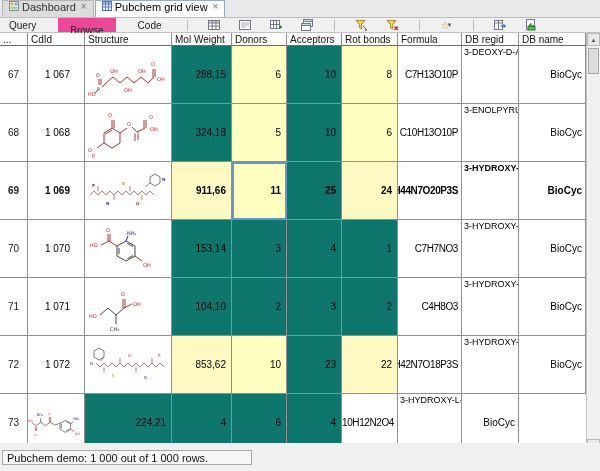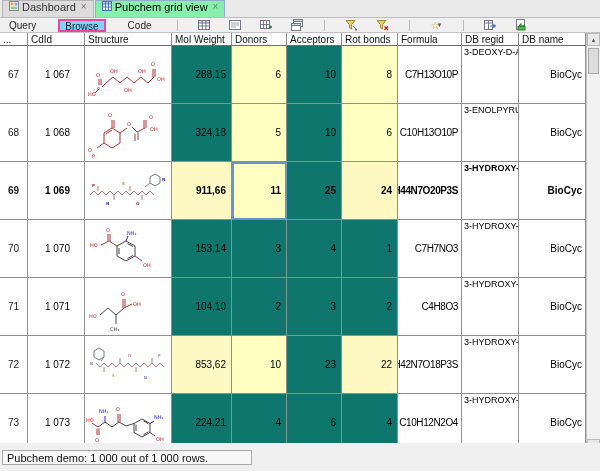--- a/index.html
+++ b/index.html
@@ -6,27 +6,27 @@
   html,body{width:600px;height:471px}
   body{
     position:relative;font-family:"Liberation Sans",sans-serif;background:#f4f4f4;
     overflow:hidden;box-shadow:inset 0 0 0 1px #9a9a9a;
   }
   
   .tabbar{position:absolute;top:0;left:0;right:0;height:18px;background:#e9e9e9;
     border-bottom:1px solid #bdbdbd;display:flex;align-items:flex-end;padding:1px 0 0 2px;gap:1px}
   .tab{display:flex;gap:3px;height:17px;padding:0 6px;font-size:11px;
     background:#dcdcdc;border:1px solid #b5b5b5;border-bottom:none;color:#333;cursor:default}
-  .tab.active{background:#86efac;border-color:#93adc9;color:#000}
+  .tab.active{background:#ffffff;border-color:#93adc9;color:#000}
   .tab .close{font-size:10px;color:#777;margin-left:2px}
   
   .toolbar{position:absolute;top:18px;left:0;right:0;height:15px;background:#f0f0f0;
     border-bottom:1px solid #c2c2c2;display:flex;align-items:center;padding:0 3px;gap:16px;font-size:10px}
   .vbtn{padding:0 5px;height:13px;line-height:12px;border:1px solid transparent;color:#222}
-  .vbtn.active{background:#7dd3fc;border:2px solid #ec4899}
+  .vbtn.active{background:#7dd3fc;border:7px solid #ec4899}
   .sep{width:1px;height:11px;background:#bbb;margin:0 3px}
   .icon{width:15px;height:13px;display:flex;align-items:center;justify-content:center}
   .staricon{color:#c89a10;font-size:10px;line-height:13px}
   .careticon{color:#555;font-size:7px;margin-left:-2px}
   
   .grid{position:absolute;top:33px;left:0;width:586px;height:419px;display:grid;
     grid-template-columns:28px 57px 87px 60px 55px 55px 56px 64px 57px 67px;
     grid-template-rows:13px repeat(7,58px);background:#fff}
   .hcell{border-right:1px solid #8f8f8f;border-bottom:1px solid #6e6e6e;font-size:10px;color:#111;
     display:flex;align-items:center;padding-left:3px;background:#fff;white-space:nowrap;overflow:hidden}
@@ -367,21 +367,20 @@
   </div>
   <div class="cell num" data-color="red">853,62</div>
   <div class="cell num" data-color="yellow">10</div>
   <div class="cell num" data-color="green">23</div>
   <div class="cell num" data-color="red">22</div>
   <div class="cell num formula">C29H42N7O18P3S</div>
   <div class="cell dbregid">3-HYDROXY-ISOBUT</div>
   <div class="cell dbname">BioCyc</div>
 
   <div class="cell rownum">73</div>
-  <div class="cell num cdid">1 073</div>
   <div class="cell struct">
     <svg class="mol" width="84" height="52" viewBox="0 0 84 52">
       <g stroke="#444" fill="none" stroke-width="1">
           <path d="M12,30 L19,25 L26,30 L33,25 L40,29"></path>
           <polygon points="48,26.5 56,22 64,26.5 64,35.5 56,40 48,35.5"></polygon>
           <path d="M57.5,24 L62.5,26.8"></path>
           <path d="M62.5,34.8 L57.5,37.8"></path>
           <path d="M50,27.5 L50,34"></path>
           <path d="M40,29 L48,26.5"></path>
         </g>

